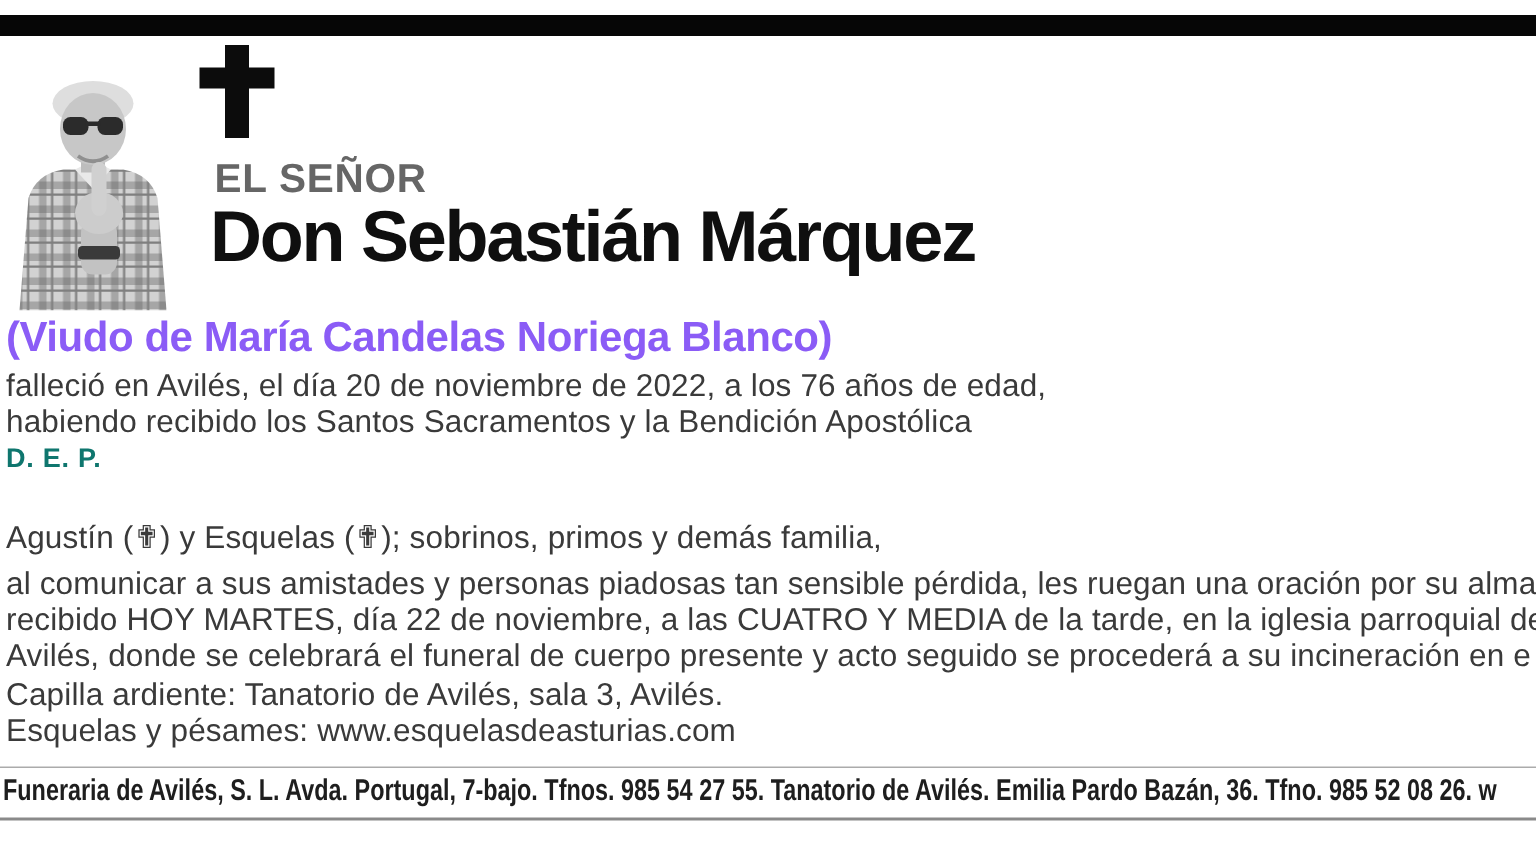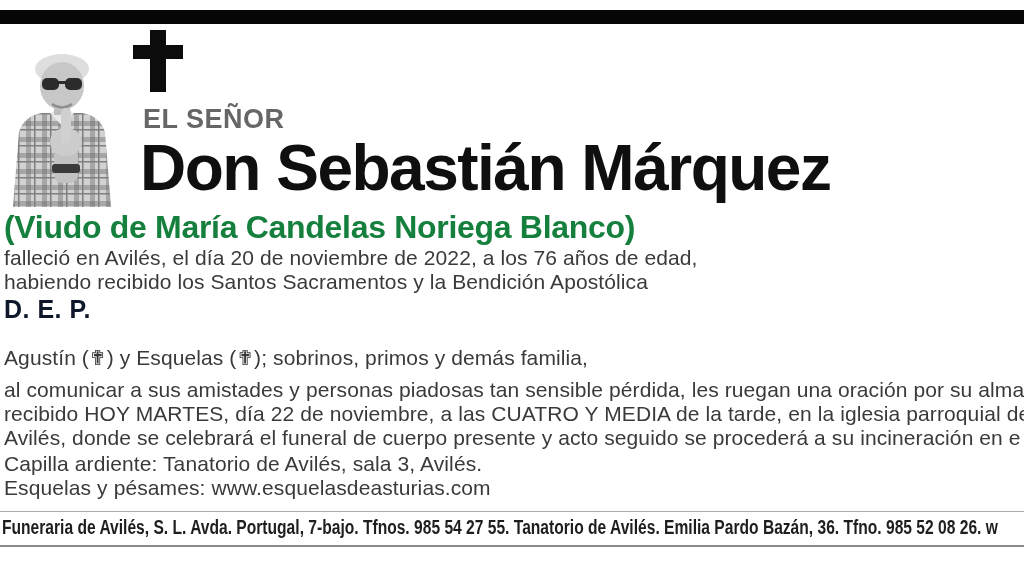--- a/index.html
+++ b/index.html
@@ -26,36 +26,36 @@
     width: 114px; height: 155px;
   }
 
   .eyebrow {
     position: absolute; left: 143px; top: 104px;
     font-size: 27px; font-weight: bold; color: #666666;
     letter-spacing: 0.5px; white-space: nowrap;
   }
   .title {
     position: absolute; left: 140px; top: 131px;
-    font-size: 64px; font-weight: bold; color: #0f0f0f;
+    font-size: 48px; font-weight: bold; color: #0f0f0f;
     letter-spacing: -1.5px; white-space: nowrap;
   }
   .subtitle {
     position: absolute; left: 4px; top: 209px;
-    font-size: 32px; font-weight: bold; color: #15803d;
+    font-size: 28px; font-weight: bold; color: #8b5cf6;
     letter-spacing: -0.3px; white-space: nowrap;
   }
   .bodyline {
     position: absolute; left: 4px;
     font-size: 21px; color: #3a3a3a;
     white-space: nowrap; letter-spacing: 0.1px; text-align: right;
   }
   .dep {
     position: absolute; left: 4px;
-    font-size: 25px; font-weight: bold; color: #0f172a;
+    font-size: 18px; font-weight: bold; color: #0f766e;
     letter-spacing: 0.5px; white-space: nowrap;
   }
   .rule-top {
     position: absolute; left: 0; top: 511px;
     width: 100%; height: 1px; background: #ababab;
   }
   .footer-line {
     position: absolute; left: 2px; top: 516px;
     font-size: 20px; font-weight: bold; color: #1e1e1e;
     white-space: nowrap;

